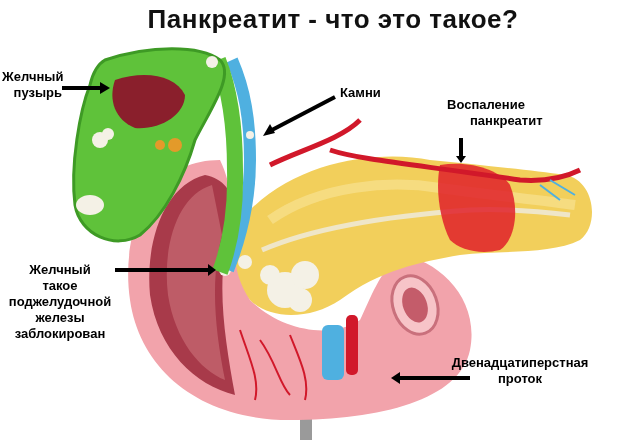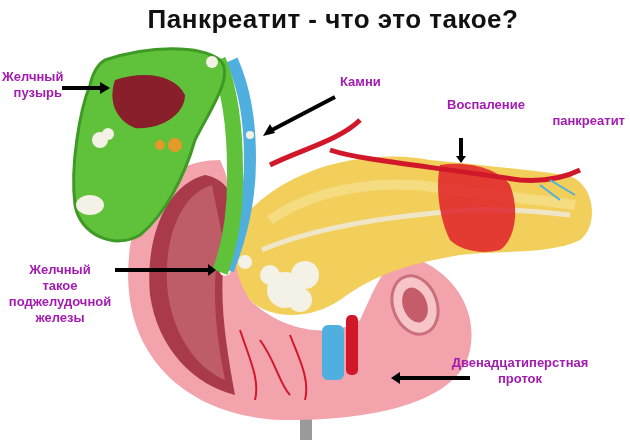--- a/index.html
+++ b/index.html
@@ -1,18 +1,18 @@
 <!DOCTYPE html>
 <html><head>
 <meta charset="utf-8">
 <style>
   html, body { margin: 0; padding: 0; background: #ffffff; }
   body { width: 630px; height: 440px; position: relative; overflow: hidden; font-family: "Liberation Sans", "DejaVu Sans", sans-serif; }
   .title { position: absolute; left: 0; top: 4px; width: 630px; text-align: center; font-weight: bold; font-size: 26px; color: #111; letter-spacing: 0.5px; padding-left: 18px; }
-  .label { position: absolute; font-weight: bold; font-size: 13px; color: #a21caf; line-height: 16px; text-align: center; }
+  .label { position: absolute; font-weight: bold; font-size: 13px; color: #000000; line-height: 16px; text-align: center; }
   .label span { display: block; }
   svg.scene { position: absolute; left: 0; top: 0; }
 </style>
 </head>
 <body>
 
 <div class="title">Панкреатит - что это такое?</div>
 
 <svg class="scene" width="630" height="440" viewBox="0 0 630 440">
 
@@ -87,32 +87,33 @@
     <line x1="470" y1="378" x2="400" y2="378" stroke="#000" stroke-width="4"></line>
     <polygon points="400,372 391,378 400,384" fill="#000"></polygon>
   </g>
 </svg>
 
 <div class="label" style="left:2px; top:69px; width:60px; text-align:left;">
   <span>Желчный</span>
   <span style="padding-left:10px;text-align:right;">пузырь</span>
 </div>
 
-<div class="label" style="left:340px; top:74px; text-align:left;">
+<div class="label" style="left:340px; top:85px; text-align:left;">
   <span>Камни</span>
 </div>
 
 <div class="label" style="left:445px; top:97px; width:180px; text-align:left;">
   <span style="padding-left:2px;">Воспаление</span>
-  <span style="padding-left:25px;text-align:right;">панкреатит</span>
+  <span style="padding-left:25px;">панкреатит</span>
 </div>
 
 <div class="label" style="left:0px; top:262px; width:120px;">
   <span>Желчный</span>
   <span>такое</span>
   <span>поджелудочной</span>
   <span>железы</span>
+  <span>заблокирован</span>
 </div>
 
 <div class="label" style="left:430px; top:355px; width:180px;">
   <span>Двенадцатиперстная</span>
   <span>проток</span>
 </div>
 
 </body></html>

